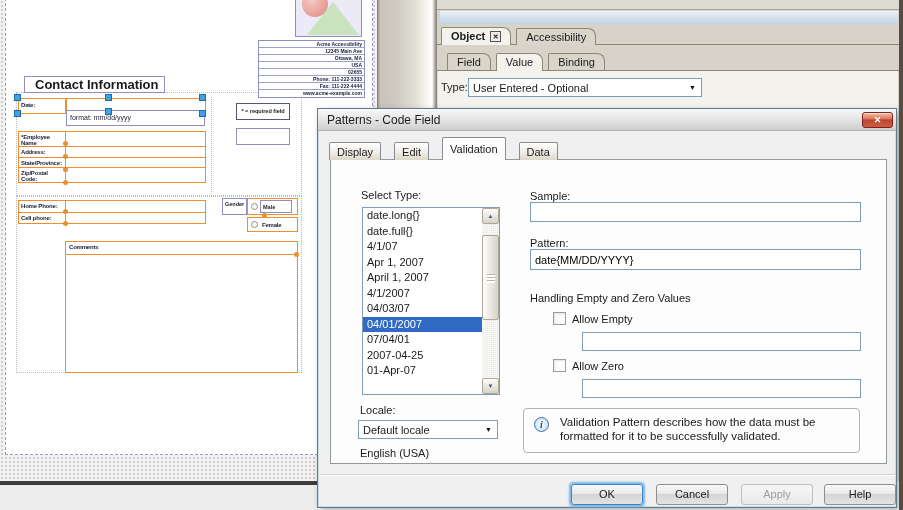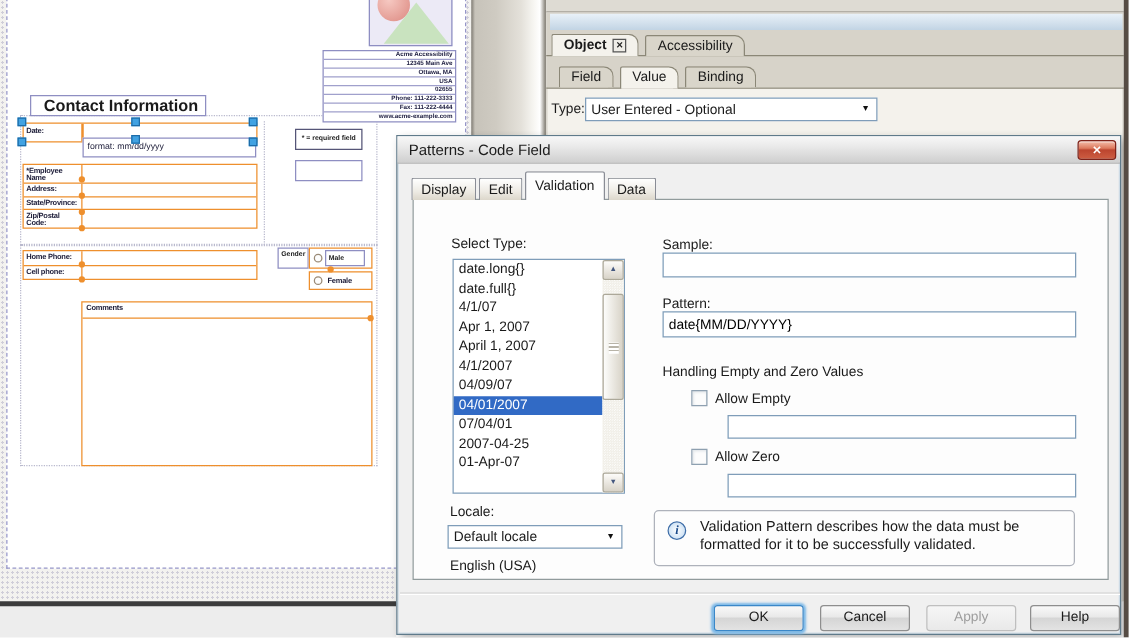--- a/index.html
+++ b/index.html
@@ -50,21 +50,21 @@
   .combo .arr{position:absolute;right:5px;font-size:7px;color:#111;line-height:7px}
 
   
   .dialog{left:317px;top:108px;width:580px;height:400px;background:#f0f0f0;border:1px solid #5f7a8a;
     box-shadow:3px 3px 7px rgba(0,0,0,.3), inset 0 0 0 1px #cddbe6;z-index:10}
   .dlg-title{left:0;top:0;width:100%;height:22px;background:linear-gradient(#f8f8f8,#e9e9e9 40%,#cfcfcf);
     border-bottom:1px solid #b3b3b3;font-size:12px;line-height:22px;padding-left:9px;color:#1c1c1c}
   .dlg-close{left:544px;top:3px;width:31px;height:16px;border:1px solid #7e2219;border-radius:3px;
     background:linear-gradient(#f4beab,#dd7a5e 40%,#bc452f 50%,#cd5d42);box-shadow:inset 0 1px 0 rgba(255,255,255,.55);
     color:#fff;font-size:9px;font-weight:bold;text-align:center;line-height:14px;cursor:pointer}
-  .dtabs{left:11px;top:28px;height:23px;display:flex;align-items:flex-end;gap:2px;z-index:3}
+  .dtabs{left:11px;top:28px;height:23px;display:flex;align-items:flex-end;gap:13px;z-index:3}
   .dtab{border:1px solid #898c95;border-bottom:none;border-radius:2px 2px 0 0;height:18px;padding:3px 7px 0;
     font-size:11px;background:linear-gradient(#ffffff,#eeebe4 60%,#dcd7cb)}
   .dtab.active{height:23px;padding-top:5px;background:#fdfdfd}
   .panel{left:12px;top:50px;width:557px;height:305px;background:#fdfdfd;border:1px solid #919b9c}
   .lab{font-size:11px;color:#1a1a1a;white-space:nowrap}
   .txt{border:1px solid #7f9db9;background:#fff;font-size:11px;font-family:"Liberation Sans",sans-serif;padding:0 4px;position:absolute}
   .listbox{left:31px;top:47px;width:138px;height:188px;border:1px solid #7f9db9;background:#fff}
   .li{height:15.5px;line-height:15.5px;font-size:11px;padding-left:4px;width:119px;white-space:nowrap;overflow:hidden}
   .li.sel{background:#316ac5;color:#fff}
   .sbar{position:absolute;right:0;top:0;width:17px;height:100%;background:#f1efe8;
@@ -234,21 +234,21 @@
   <div class="abs panel">
     <span class="abs lab" style="left:30px;top:29px">Select Type:</span>
 
     <div class="abs listbox">
       <div class="li">date.long{}</div>
       <div class="li">date.full{}</div>
       <div class="li">4/1/07</div>
       <div class="li">Apr 1, 2007</div>
       <div class="li">April 1, 2007</div>
       <div class="li">4/1/2007</div>
-      <div class="li">04/09/07</div>
+      <div class="li">04/03/07</div>
       <div class="li sel">04/01/2007</div>
       <div class="li">07/04/01</div>
       <div class="li">2007-04-25</div>
       <div class="li">01-Apr-07</div>
       <div class="sbar">
         <div class="sbtn" style="top:0">▲</div>
         <div class="sthumb">
             <div class="grip"></div>
           </div>
         <div class="sbtn" style="bottom:0">▼</div>

